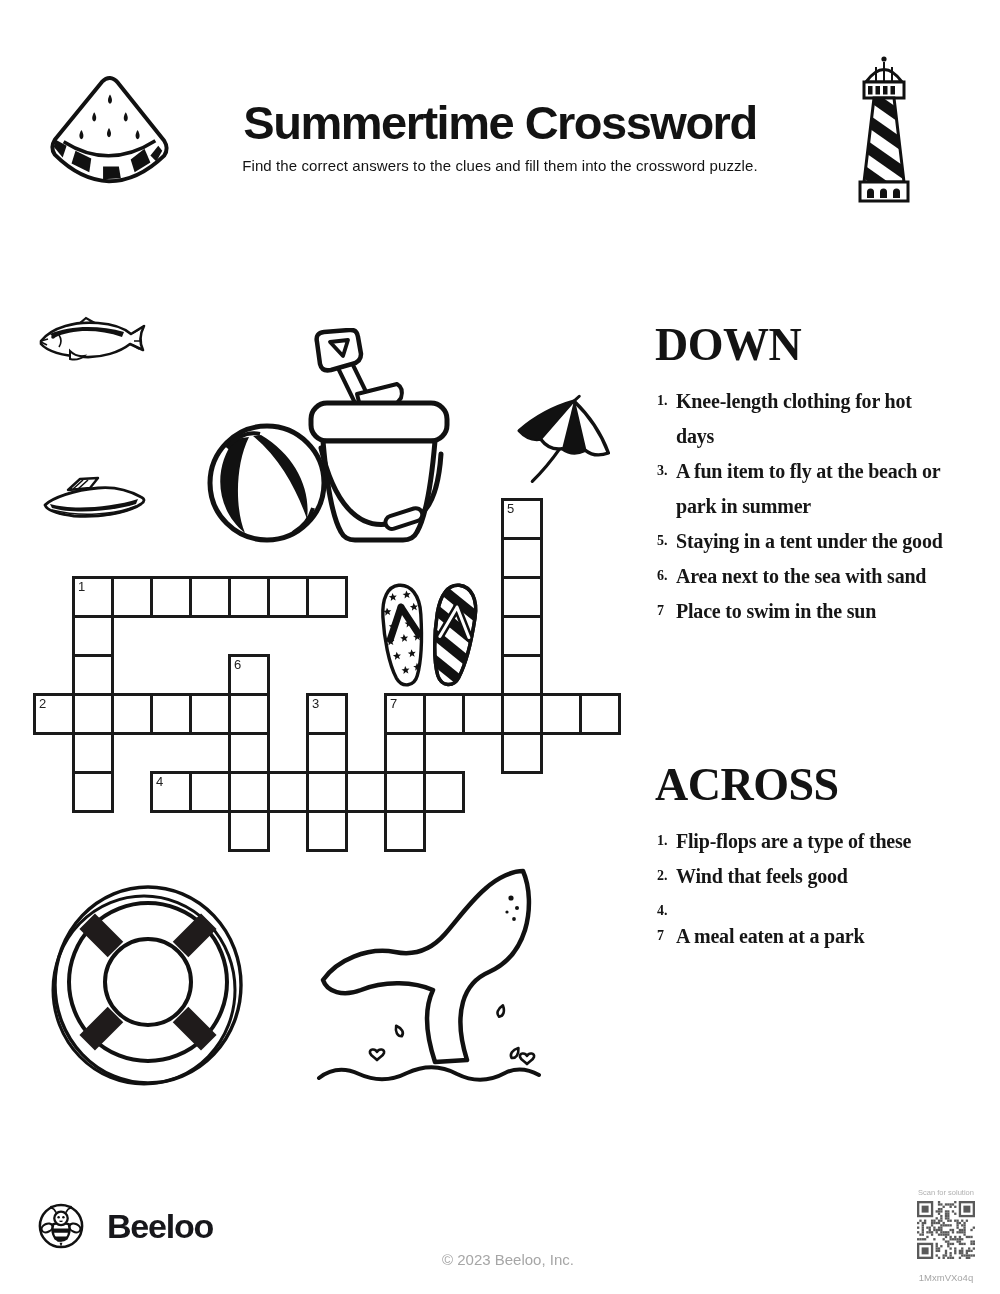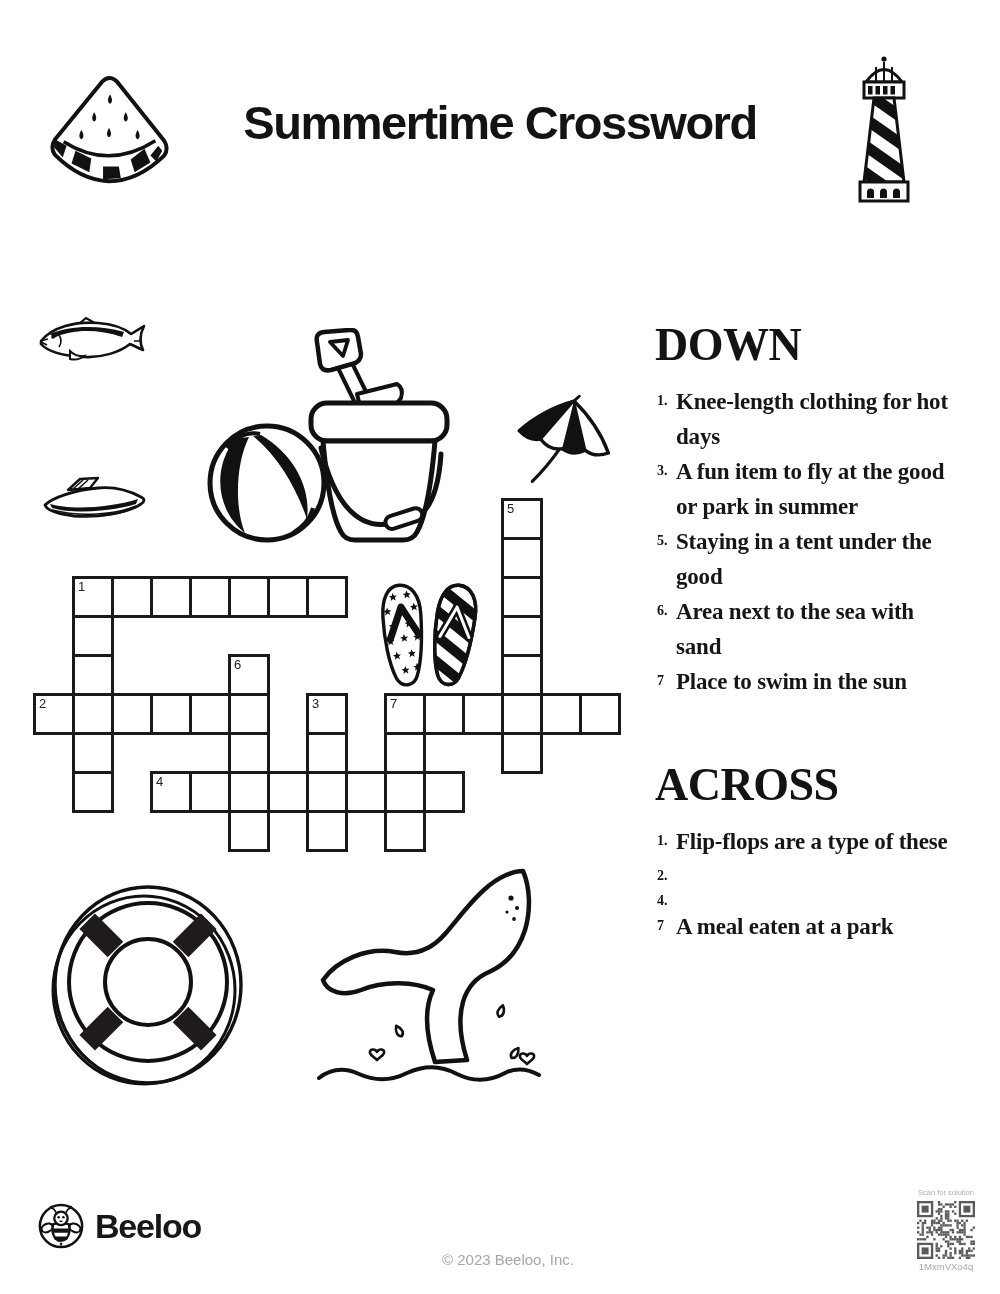--- a/index.html
+++ b/index.html
@@ -15,30 +15,30 @@
   #grid{position:absolute;left:33px;top:498px;width:591px;height:357px;}
   .cell{position:absolute;width:42px;height:42px;border:3px solid #1a1a1a;
         background:#fff;box-sizing:border-box;}
   .cellnum{position:absolute;top:0px;left:3px;font-size:13px;color:#222;line-height:15px;}
   
   .clues-block{position:absolute;left:655px;width:335px;font-family:Liberation Serif, serif;}
   .clues-title{font-size:46px;font-weight:bold;margin:0;letter-spacing:-0.5px;color:#131313;}
   .clue-list{list-style:none;margin:13px 0 0 2px;padding:0;}
   .clue{display:flex;align-items:flex-start;}
   .clue-num{flex:0 0 19px;font-size:14px;font-weight:bold;padding-top:9px;color:#131313;}
-  .clue-text{width:274px;font-size:23px;font-weight:bold;line-height:35px;
+  .clue-text{width:274px;font-size:20px;font-weight:bold;line-height:35px;
              letter-spacing:-0.2px;color:#161616;}
   
-  .brand{position:absolute;left:37px;top:1202px;display:flex;align-items:center;gap:10px;}
+  .brand{position:absolute;left:37px;top:1202px;display:flex;align-items:center;gap:22px;}
   .brand-name{font-size:34px;font-weight:bold;letter-spacing:-1.2px;color:#17171b;}
   .copyright{position:absolute;left:8px;top:1251px;width:1000px;text-align:center;
              font-size:15px;color:#a6a6a6;}
   .qr-wrap{position:absolute;left:916px;top:1188px;width:60px;text-align:center;color:#b0b0b0;}
   .qr-label{font-size:7.5px;margin-bottom:4px;white-space:nowrap;}
-  .qr-text{font-size:9.5px;margin-top:2px;color:#a6a6a6;}
+  .qr-text{font-size:9.5px;margin-top:13px;color:#a6a6a6;}
   svg{display:block;}
 </style>
 </head>
 <body>
 
 <div class="page">
 
   <svg class="abs" style="left:40px;top:72px" width="138" height="112" viewBox="0 0 140 112">
     <g stroke="#111" stroke-width="4" fill="#fff" stroke-linejoin="round">
       <path d="M63,9 Q71,1 79,10 L126,69 Q131,77 126,84 Q99,110 70,110 Q41,109 15,83 Q10,76 15,68 Z"></path>
@@ -55,20 +55,21 @@
       <path d="M71,22 C73.8,26.5 73.6,30.2 71,31.4 C68.4,30.2 68.2,26.5 71,22 Z"></path>
       <path d="M55,40 C57.8,44.5 57.6,48.2 55,49.4 C52.4,48.2 52.2,44.5 55,40 Z"></path>
       <path d="M87,40 C89.8,44.5 89.6,48.2 87,49.4 C84.4,48.2 84.2,44.5 87,40 Z"></path>
       <path d="M42,58 C44.8,62.5 44.6,66.2 42,67.4 C39.4,66.2 39.2,62.5 42,58 Z"></path>
       <path d="M70,56 C72.8,60.5 72.6,64.2 70,65.4 C67.4,64.2 67.2,60.5 70,56 Z"></path>
       <path d="M99,58 C101.8,62.5 101.6,66.2 99,67.4 C96.4,66.2 96.2,62.5 99,58 Z"></path>
     </g>
   </svg>
 
   <h1 class="title">Summertime Crossword</h1>
+  <p class="subtitle">Find the correct answers to the clues and fill them into the crossword puzzle.</p>
 
   <svg class="abs" style="left:853px;top:54px" width="62" height="150" viewBox="0 0 62 150">
     <defs>
         <clipPath id="tower-clip">
           <polygon points="21,44 41,44 51,128 11,128"></polygon>
         </clipPath>
       </defs>
     <circle cx="31" cy="5" r="2.6" fill="#111"></circle>
     <path d="M13,28 Q31,3 49,28 Z" fill="#fff" stroke="#111" stroke-width="3"></path>
     <path d="M23,13 L23,28 M31,8 L31,28 M39,13 L39,28" stroke="#111" stroke-width="2"></path>
@@ -309,21 +310,21 @@
   <section class="clues-block" style="top:318px">
     <h2 class="clues-title">DOWN</h2>
     <ol class="clue-list" id="down-list">
   <li class="clue">
     <span class="clue-num">1.</span>
     <span class="clue-text">Knee-length clothing for hot days</span>
   </li>
 
   <li class="clue">
     <span class="clue-num">3.</span>
-    <span class="clue-text">A fun item to fly at the good or park in summer</span>
+    <span class="clue-text">A fun item to fly at the beach or park in summer</span>
   </li>
 
   <li class="clue">
     <span class="clue-num">5.</span>
     <span class="clue-text">Staying in a tent under the good</span>
   </li>
 
   <li class="clue">
     <span class="clue-num">6.</span>
     <span class="clue-text">Area next to the sea with sand</span>
@@ -339,20 +340,21 @@
   <section class="clues-block" style="top:758px">
     <h2 class="clues-title">ACROSS</h2>
     <ol class="clue-list" id="across-list">
   <li class="clue">
     <span class="clue-num">1.</span>
     <span class="clue-text">Flip-flops are a type of these</span>
   </li>
 
   <li class="clue">
     <span class="clue-num">2.</span>
+    <span class="clue-text">Wind that feels good</span>
   </li>
 
   <li class="clue">
     <span class="clue-num">4.</span>
   </li>
 
   <li class="clue">
     <span class="clue-num">7</span>
     <span class="clue-text">A meal eaten at a park</span>
   </li>

